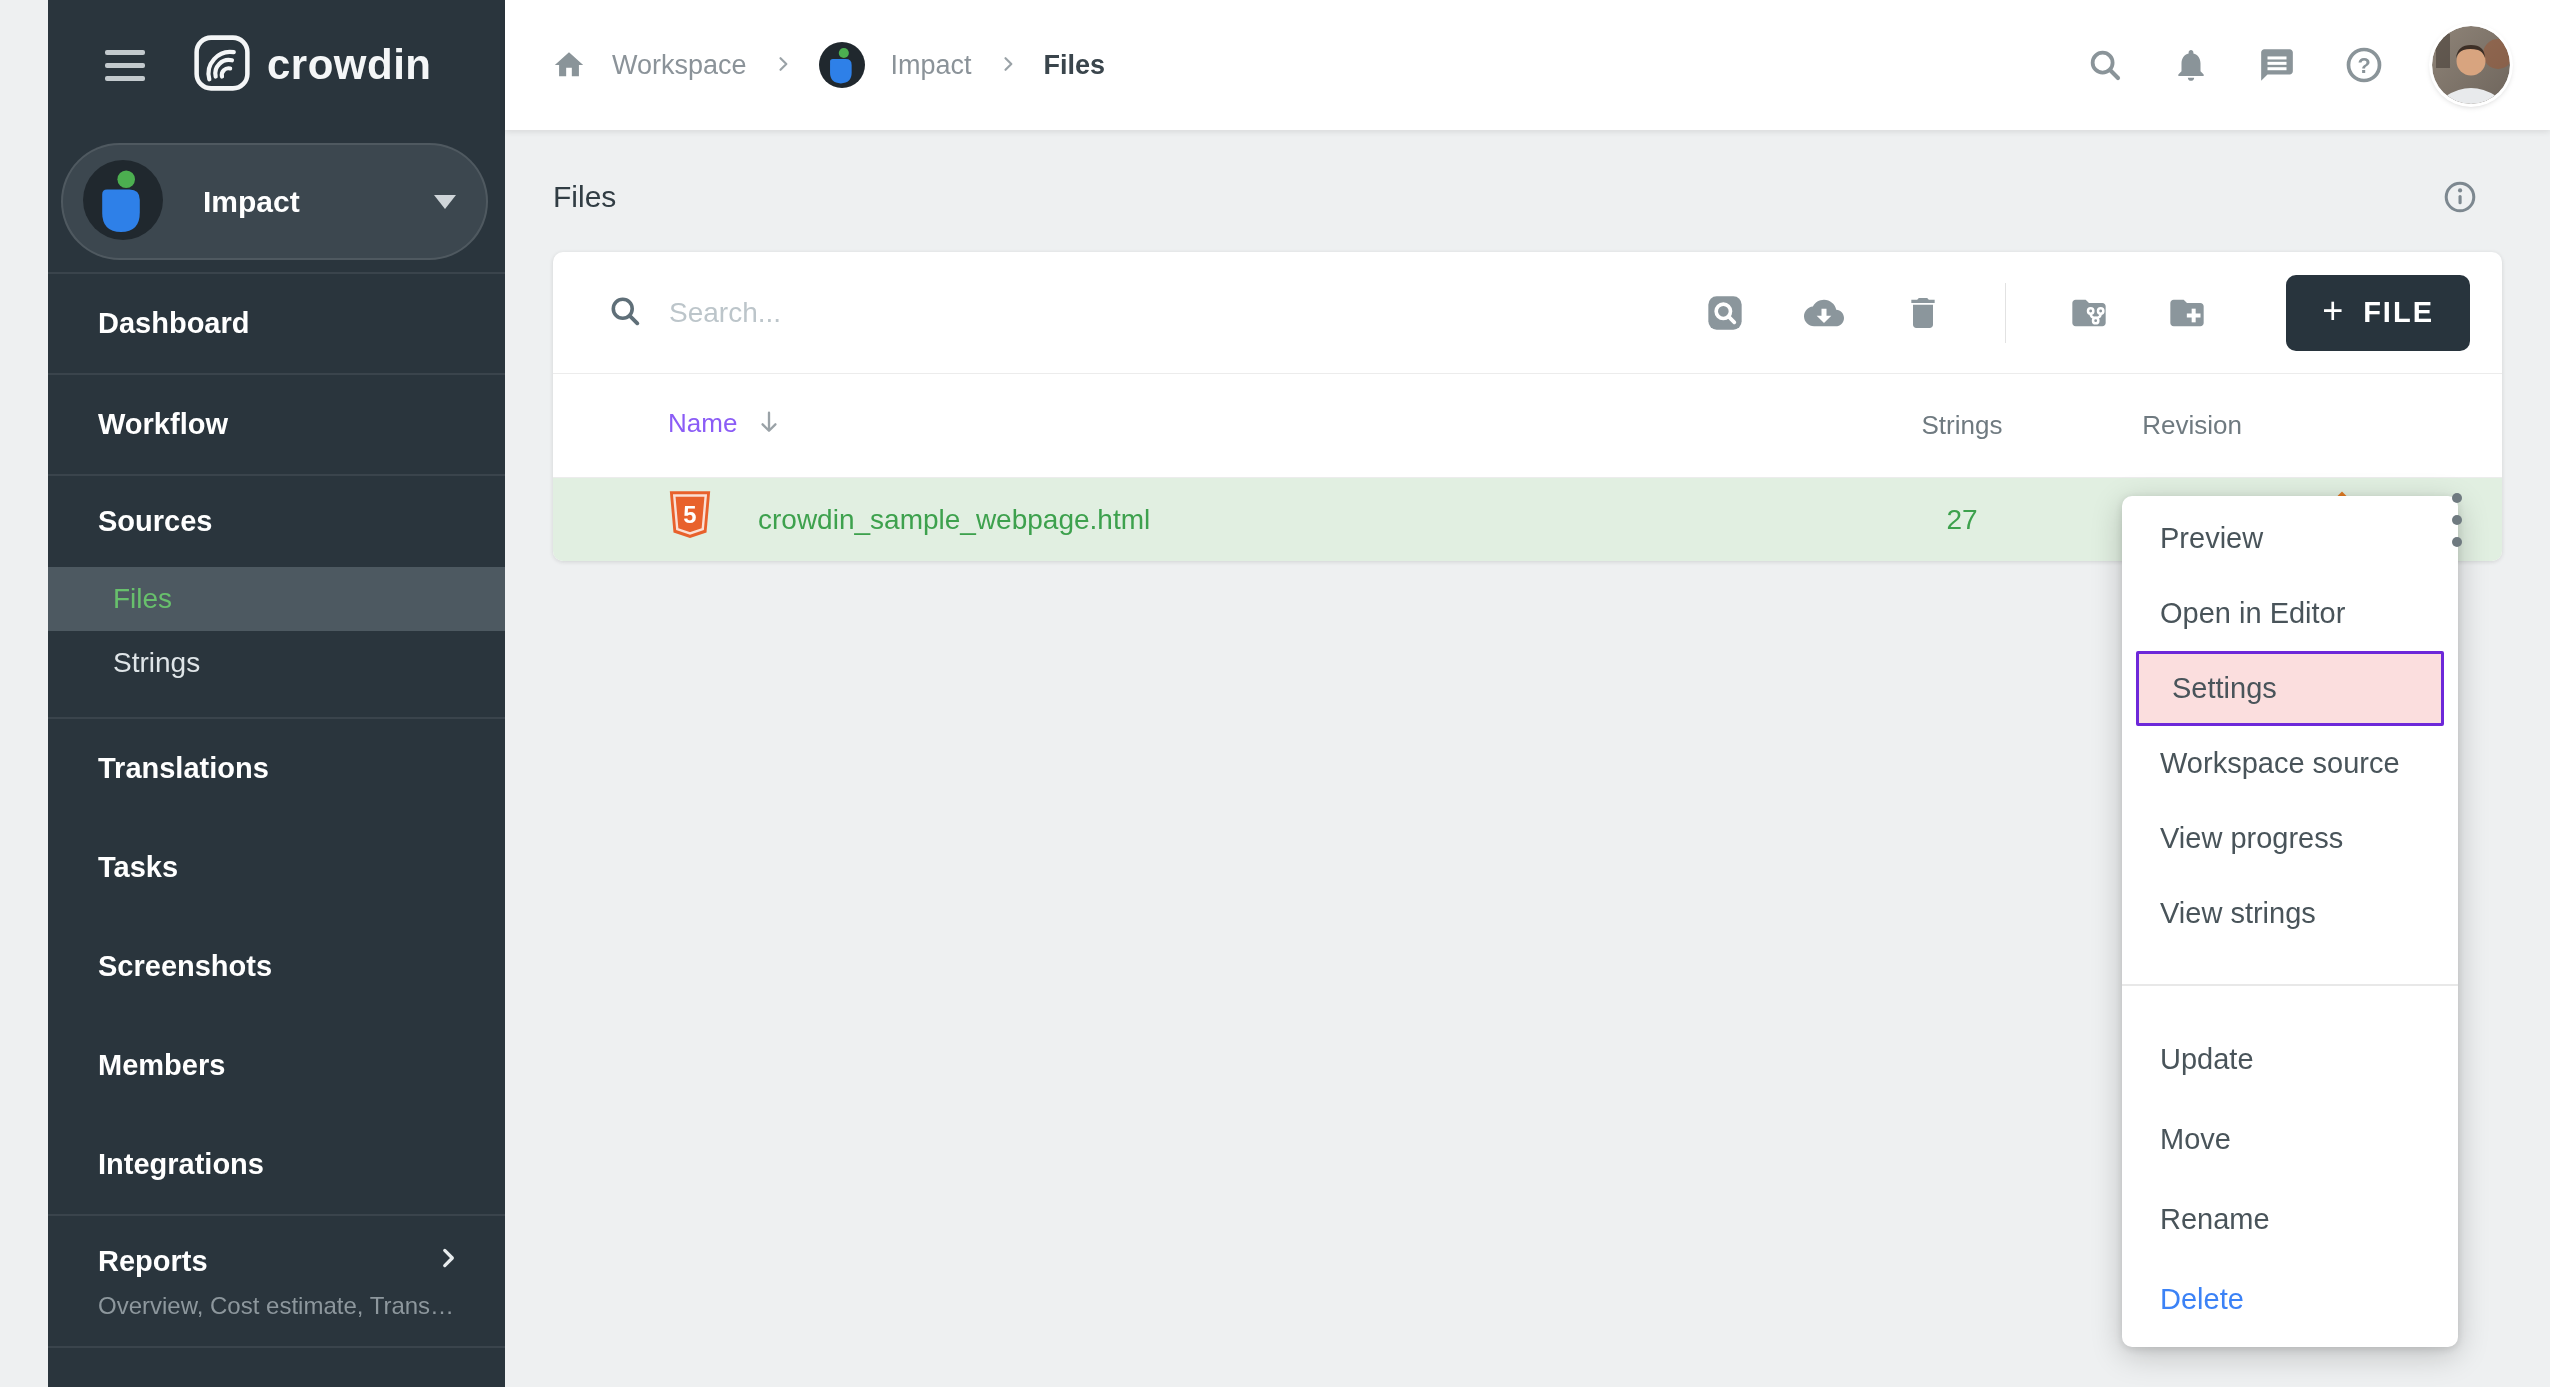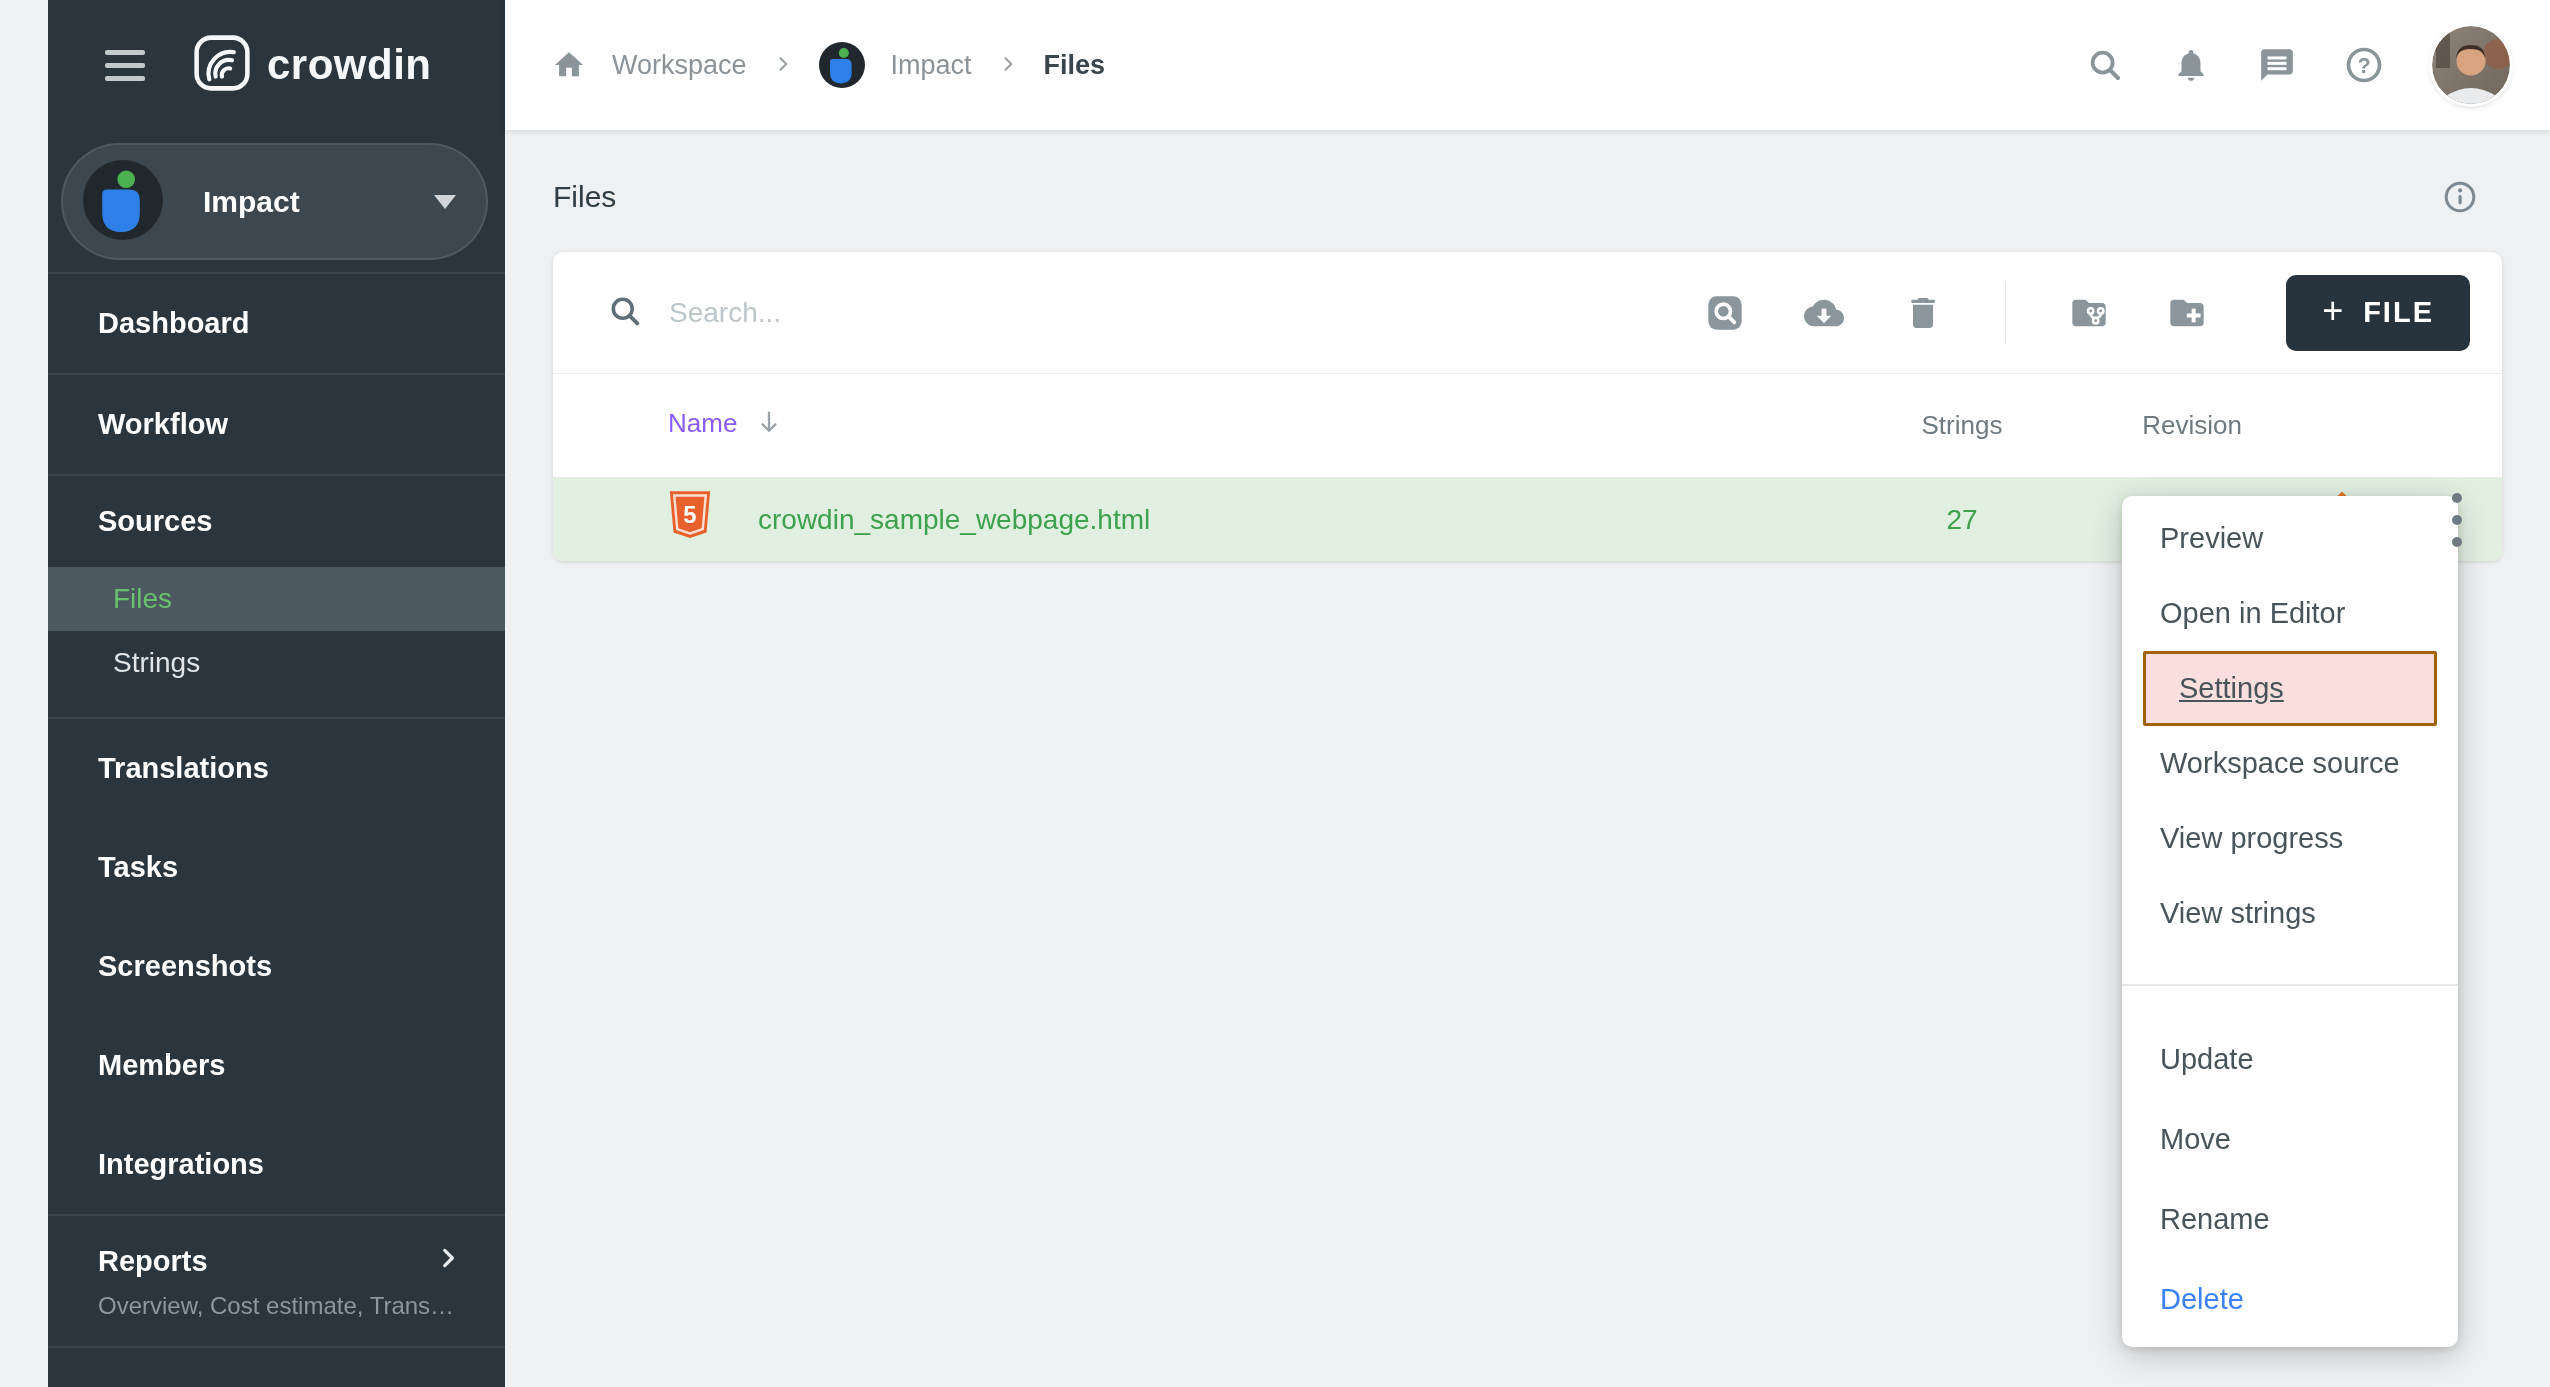--- a/index.html
+++ b/index.html
@@ -74,21 +74,21 @@
   .file-link { color:#3da14d; margin-left:28px; cursor:pointer; }
   .num-green { color:#3da14d; }
   .upload-ic { display:flex; margin-top:-22px; }
   .kebab-btn { position:relative; z-index:60; display:flex; cursor:pointer; }
 
   
   .context-menu { position:absolute; left:2122px; top:496px; width:336px; background:#fff; border-radius:10px;
     box-shadow:0 8px 32px rgba(0,0,0,.20),0 2px 8px rgba(0,0,0,.12); z-index:50; padding:5px 0 8px 0; }
   .cm-item { height:75px; display:flex; align-items:center; padding:0 16px 0 38px; font-size:29px; color:#49545a; cursor:pointer; }
   .cm-item.secondary { height:80px; }
-  .cm-item.highlight { background:#fbdede; border:3px solid #a16207; margin:0 21px; padding-left:33px; border-radius:2px;text-decoration:underline; }
+  .cm-item.highlight { background:#fbdede; border:3px solid #6d28d9; margin:0 14px; padding-left:33px; border-radius:2px; }
   .cm-item.danger { color:#3b82f6; }
   .cm-divider { border-top:2px solid #e8e8e8; margin:33px 0; }
 </style>
 </head>
 <body>
 
 <div class="app">
 
   <aside class="sidebar">
     <div class="sb-top">

